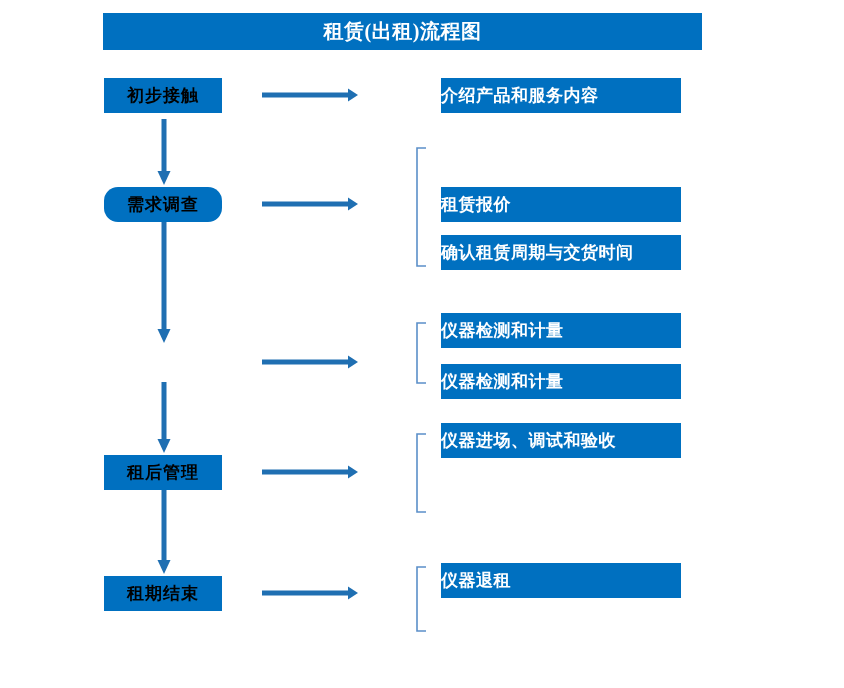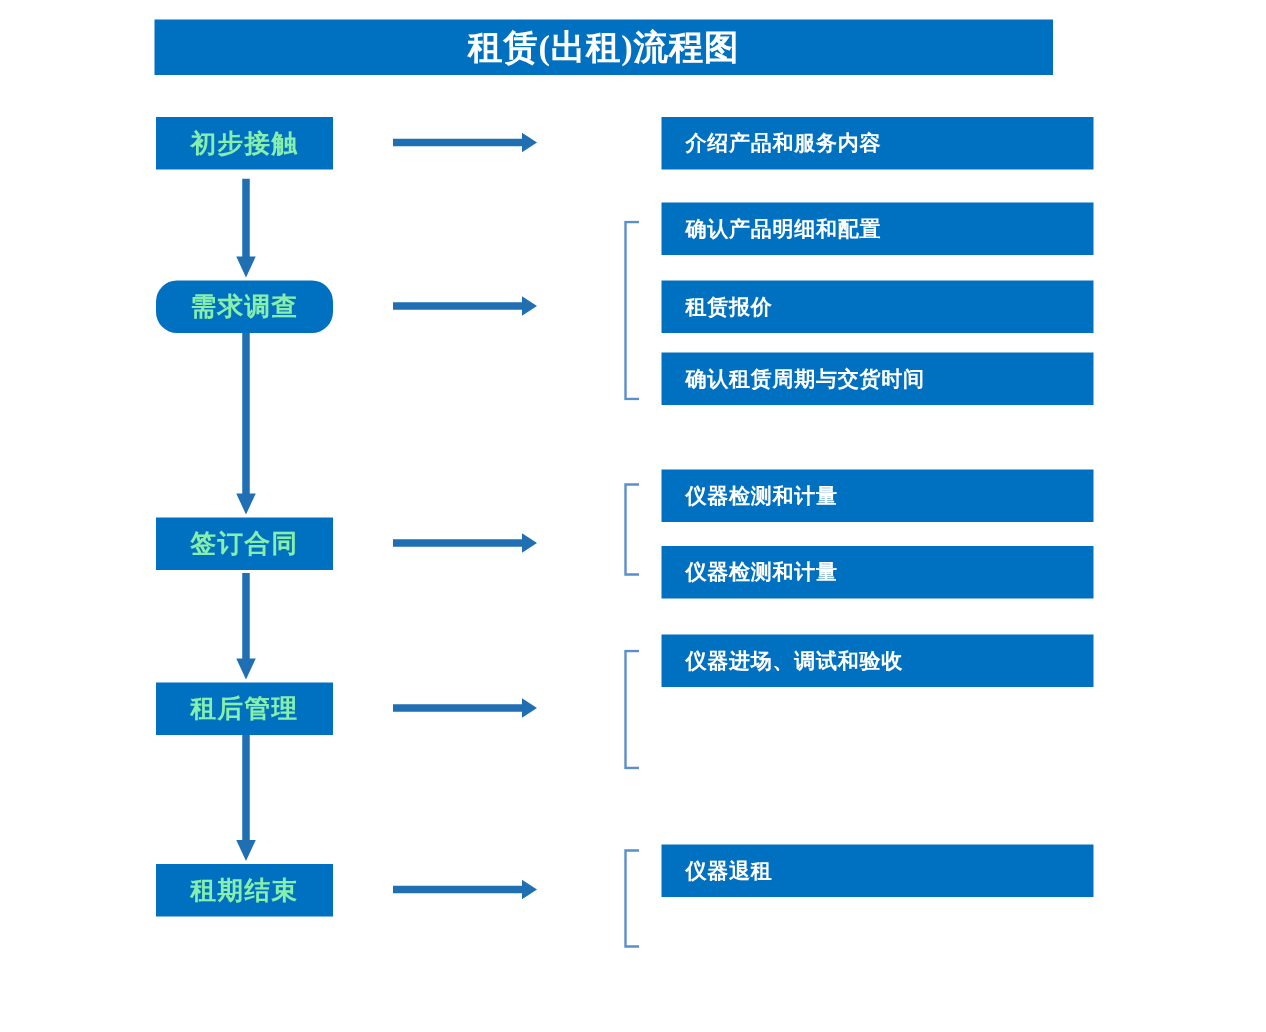--- a/index.html
+++ b/index.html
@@ -18,57 +18,56 @@
 
   
   .title-bar {
     position: absolute;
     left: 103px;
     top: 13px;
     width: 599px;
     height: 37px;
     background: #0070C0;
     color: #ffffff;
-    font-size: 23px;
+    font-size: 20px;
     font-weight: bold;
     display: flex;
     align-items: center;
     justify-content: center;
     letter-spacing: 0.5px;
   }
 
   
   .stage-box {
     position: absolute;
     left: 104px;
     width: 118px;
     height: 35px;
     background: #0070C0;
-    color: #86efac;
+    color: #000000;
     font-size: 17px;
     font-weight: bold;
     display: flex;
     align-items: center;
     justify-content: center;
     letter-spacing: 1px;
   }
 
   
   .detail-box {
     position: absolute;
     left: 441px;
-    width: 288px;
+    width: 240px;
     height: 35px;
     background: #0070C0;
     color: #ffffff;
-    font-size: 14px;
+    font-size: 17px;
     font-weight: bold;
     display: flex;
     align-items: center;
-    padding-left: 16px;
     box-sizing: border-box;
     letter-spacing: 0.5px;
   }
 
   
   .arrow-h {
     position: absolute;
     left: 262px;
     width: 97px;
     height: 16px;
@@ -92,21 +91,20 @@
 <body>
 
 <div id="canvas">
 
   <div class="title-bar">租赁(出租)流程图</div>
 
   <div class="stage-box" style="top:78px;">初步接触</div>
 
   <div class="stage-box" style="top:187px;border-radius:14px;">需求调查</div>
 
-  <div class="stage-box" style="top:345px;">签订合同</div>
 
   <div class="stage-box" style="top:455px;">租后管理</div>
 
   <div class="stage-box" style="top:576px;">租期结束</div>
 
   <div class="arrow-v" style="top:119px; height:68px;">
     <svg class="arrow-svg" viewBox="0 0 16 68" preserveAspectRatio="none">
       <rect x="5.5" y="0" width="5" height="54" fill="#1F6FB2"></rect>
       <polygon points="1.5,52 14.5,52 8,66" fill="#1F6FB2"></polygon>
     </svg>
@@ -187,21 +185,20 @@
   </div>
 
   <div class="bracket" style="top:566px; height:66px;">
     <svg class="bracket-svg" viewBox="0 0 12 66" preserveAspectRatio="none">
       <path d="M11,1 L2,1 L2,65 L11,65" fill="none" stroke="#5B8FC9" stroke-width="1.6"></path>
     </svg>
   </div>
 
   <div class="detail-box" style="top:78px;">介绍产品和服务内容</div>
 
-  <div class="detail-box" style="top:135px;">确认产品明细和配置</div>
 
   <div class="detail-box" style="top:187px;">租赁报价</div>
 
   <div class="detail-box" style="top:235px;">确认租赁周期与交货时间</div>
 
   <div class="detail-box" style="top:313px;">仪器检测和计量</div>
 
   <div class="detail-box" style="top:364px;">仪器检测和计量</div>
 
   <div class="detail-box" style="top:423px;">仪器进场、调试和验收</div>

